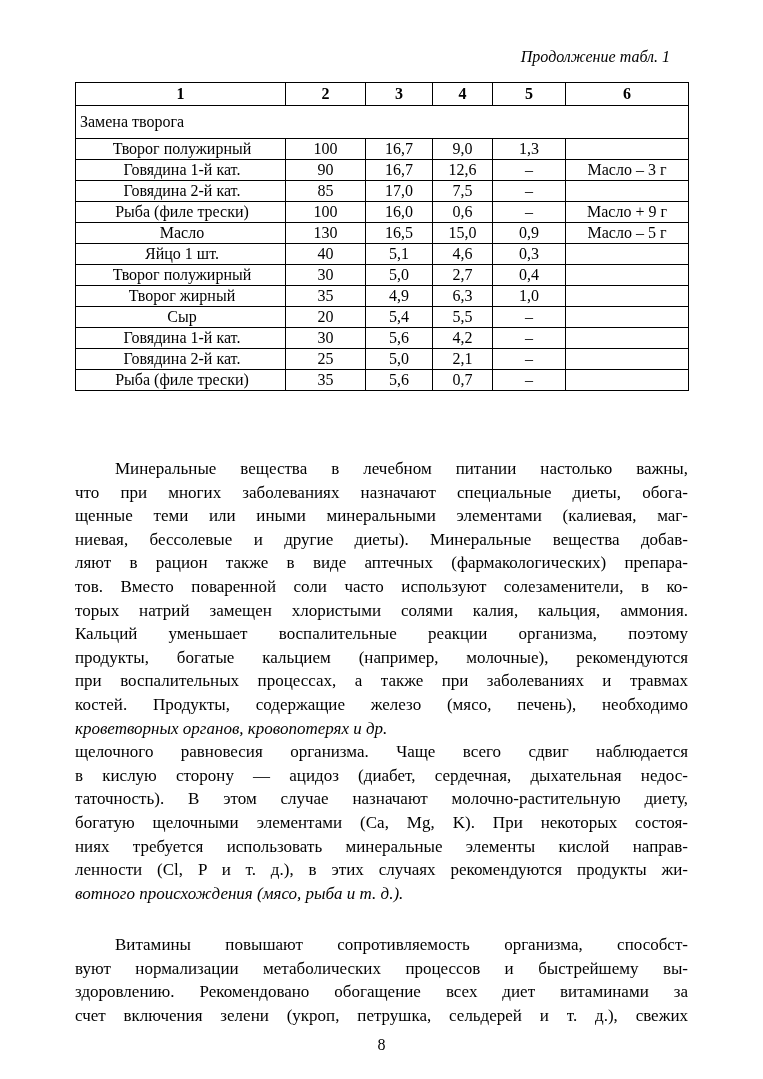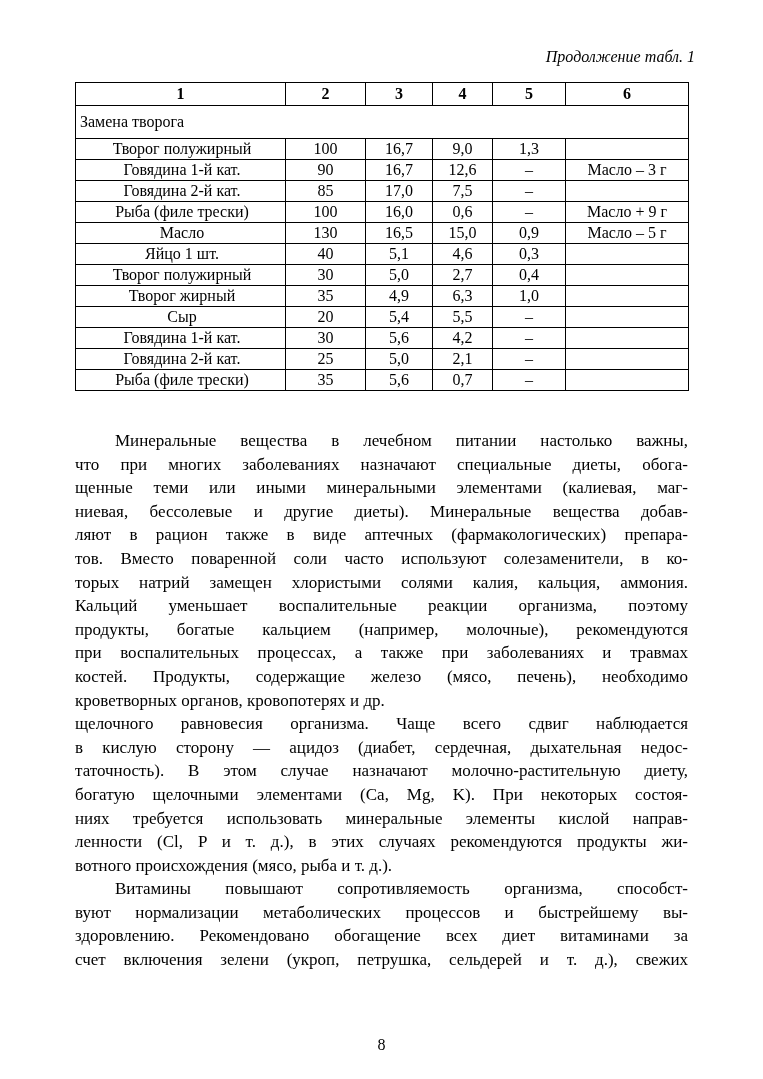--- a/index.html
+++ b/index.html
@@ -12,21 +12,21 @@
     width: 763px;
     height: 1079px;
     background: #ffffff;
     font-family: "Liberation Serif", serif;
     color: #000;
     overflow: hidden;
   }
   .continuation {
     position: absolute;
     top: 48px;
-    left: 82px;
+    left: 57px;
     width: 613px;
     text-align: right;
     font-style: italic;
     font-size: 16px;
   }
   table.main-table {
     position: absolute;
     top: 82px;
     left: 75px;
     width: 613px;
@@ -68,22 +68,22 @@
     width: 613px;
     font-size: 17px;
   }
   .paragraph { margin: 0; }
   .line {
     line-height: 23.6px;
     text-align: justify;
     text-align-last: justify;
     white-space: normal;
   }
-  .line.first { text-indent: 40px; }
-  .line.last { text-align-last: left; }
+  .line.first { text-indent: 40px; margin-top: 28px; }
+  .line.last { text-align-last: left; font-style: italic; }
   .page-number {
     position: absolute;
     top: 1036px;
     left: 0;
     width: 763px;
     text-align: center;
     font-size: 16px;
   }
 </style>
 </head>

